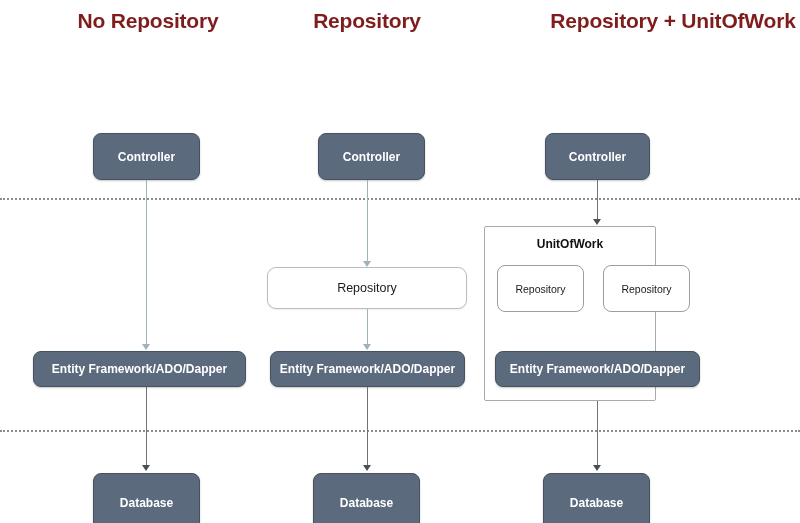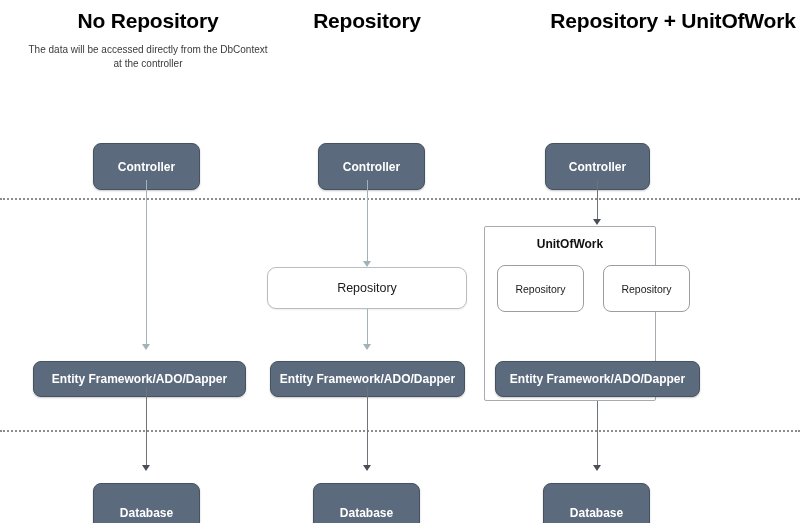--- a/index.html
+++ b/index.html
@@ -30,21 +30,21 @@
   #divider-bottom { top: 430px; }
 
   
   .col-head {
     position: absolute;
     text-align: center;
   }
   .col-title {
     font-size: 21px;
     font-weight: bold;
-    color: #000000;
+    color: #7f1d1d;
     line-height: 26px;
     letter-spacing: -0.2px;
   }
   .col-sub {
     margin-top: 9px;
     font-size: 10px;
     color: #3a3a3a;
     line-height: 14px;
   }
   #head-col1 { left: 28px;  top: 8px;  width: 240px; }
@@ -61,21 +61,20 @@
     text-align: center;
   }
   .node-dark {
     background: #5c6a7d;
     border: 1px solid #46525f;
     border-radius: 8px;
     color: #ffffff;
     font-size: 12px;
     font-weight: bold;
     box-shadow: 0 1px 2px rgba(0,0,0,0.22);
-    margin-top: 10px;
   }
   .node-light {
     background: #ffffff;
     border: 1px solid #b9bcc0;
     border-radius: 9px;
     color: #1a1a1a;
     font-size: 12.5px;
     box-shadow: 0 1px 2px rgba(0,0,0,0.07);
   }
   .node-light-sm {
@@ -137,21 +136,20 @@
     border-top: 6px solid #4a4f55;
   }
 </style>
 </head>
 <body>
 
 <div id="canvas">
 
   <div class="col-head" id="head-col1">
     <div class="col-title">No Repository</div>
-    <div class="col-sub">The data will be accessed directly from the DbContext at the controller</div>
   </div>
 
   <div class="col-head" id="head-col2">
     <div class="col-title">Repository</div>
   </div>
 
   <div class="col-head" id="head-col3">
     <div class="col-title">Repository + UnitOfWork</div>
   </div>
 

